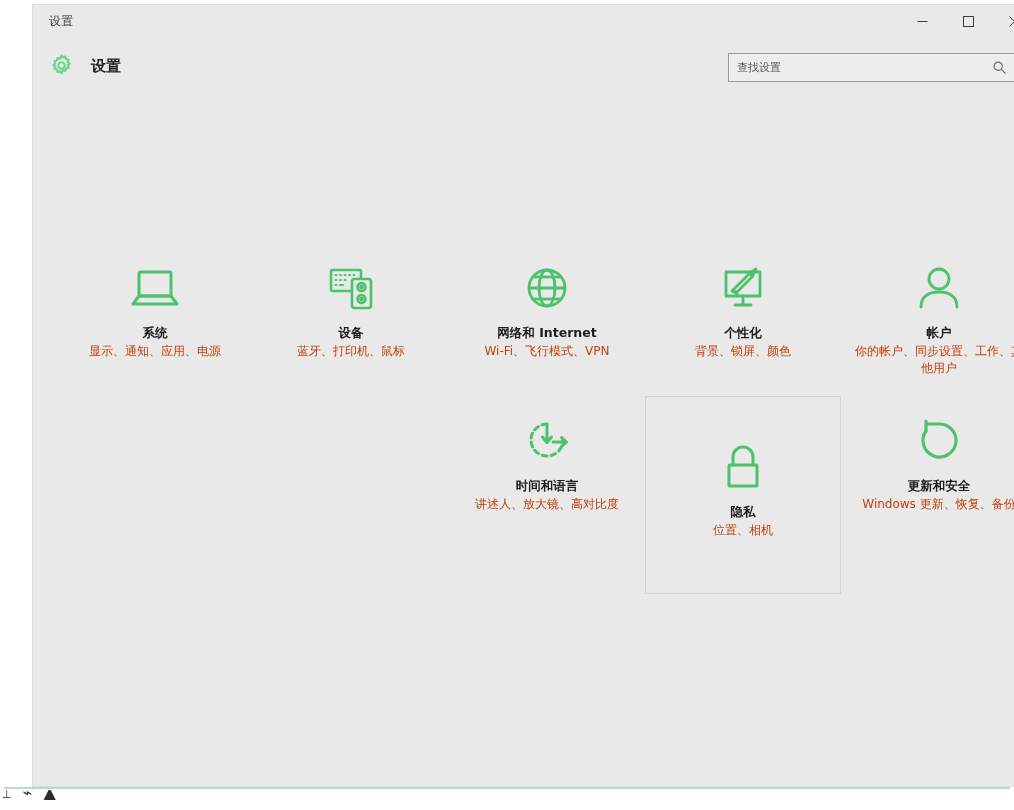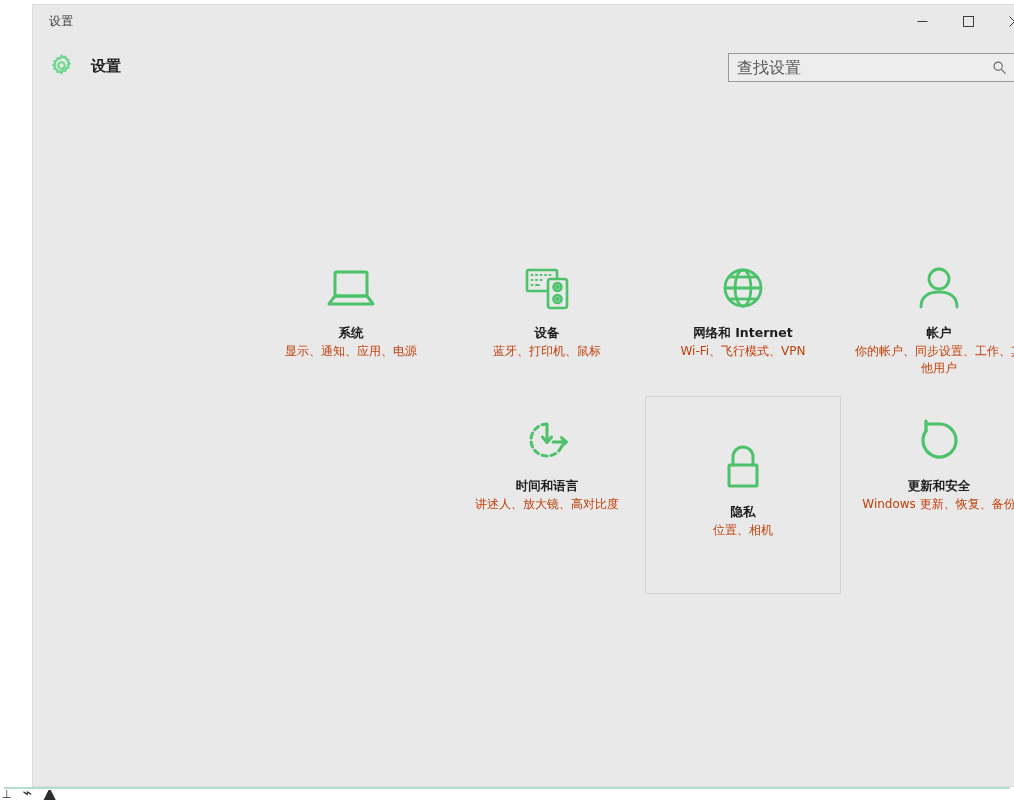--- a/index.html
+++ b/index.html
@@ -88,21 +88,21 @@
     position: absolute;
     left: 0; top: 0;
     width: 255px;
     height: 100%;
     border: 0;
     outline: none;
     background: transparent;
     padding: 0 8px;
     box-sizing: border-box;
     font-family: "DejaVu Sans", "Liberation Sans", sans-serif;
-    font-size: 16px;
+    font-size: 11px;
     color: #8b5cf6;
   }
   #search-input::placeholder { color: #585858; opacity: 1; }
   #search-icon {
     position: absolute;
     right: 8px;
     top: 6px;
     color: #6a6a6a;
   }
 
@@ -285,20 +285,34 @@
             <ellipse cx="27" cy="24" rx="8" ry="18"></ellipse>
             <line x1="9" y1="24" x2="45" y2="24"></line>
             <line x1="12.5" y1="13" x2="41.5" y2="13"></line>
             <line x1="12.5" y1="35" x2="41.5" y2="35"></line>
           </svg>
         </div>
         <div class="tile-title">网络和 Internet</div>
         <div class="tile-desc">Wi-Fi、飞行模式、VPN</div>
       </div>
 
+      <div class="tile">
+        <div class="tile-icon">
+          <svg width="54" height="50" viewBox="0 0 54 50" fill="none" stroke="#4cc26b" stroke-width="2.8" stroke-linecap="round" stroke-linejoin="round">
+            <path d="M10 8 L44 8 L44 32 L10 32 Z"></path>
+            <line x1="27" y1="32" x2="27" y2="40"></line>
+            <line x1="19" y1="41" x2="35" y2="41"></line>
+            <path d="M16 27 L34 9 L40 5 L36 13 L20 29 Z" fill="#e9e9e9"></path>
+            <line x1="34" y1="9" x2="36" y2="13"></line>
+            <line x1="17" y1="26" x2="21" y2="30"></line>
+          </svg>
+        </div>
+        <div class="tile-title">个性化</div>
+        <div class="tile-desc">背景、锁屏、颜色</div>
+      </div>
 
       <div class="tile">
         <div class="tile-icon">
           <svg width="54" height="50" viewBox="0 0 54 50" fill="none" stroke="#4cc26b" stroke-width="2.9" stroke-linecap="round">
             <circle cx="27" cy="15" r="10"></circle>
             <path d="M9 43 C9 32 17 28 27 28 C37 28 45 32 45 43"></path>
           </svg>
         </div>
         <div class="tile-title">帐户</div>
         <div class="tile-desc">你的帐户、同步设置、工作、其他用户</div>

